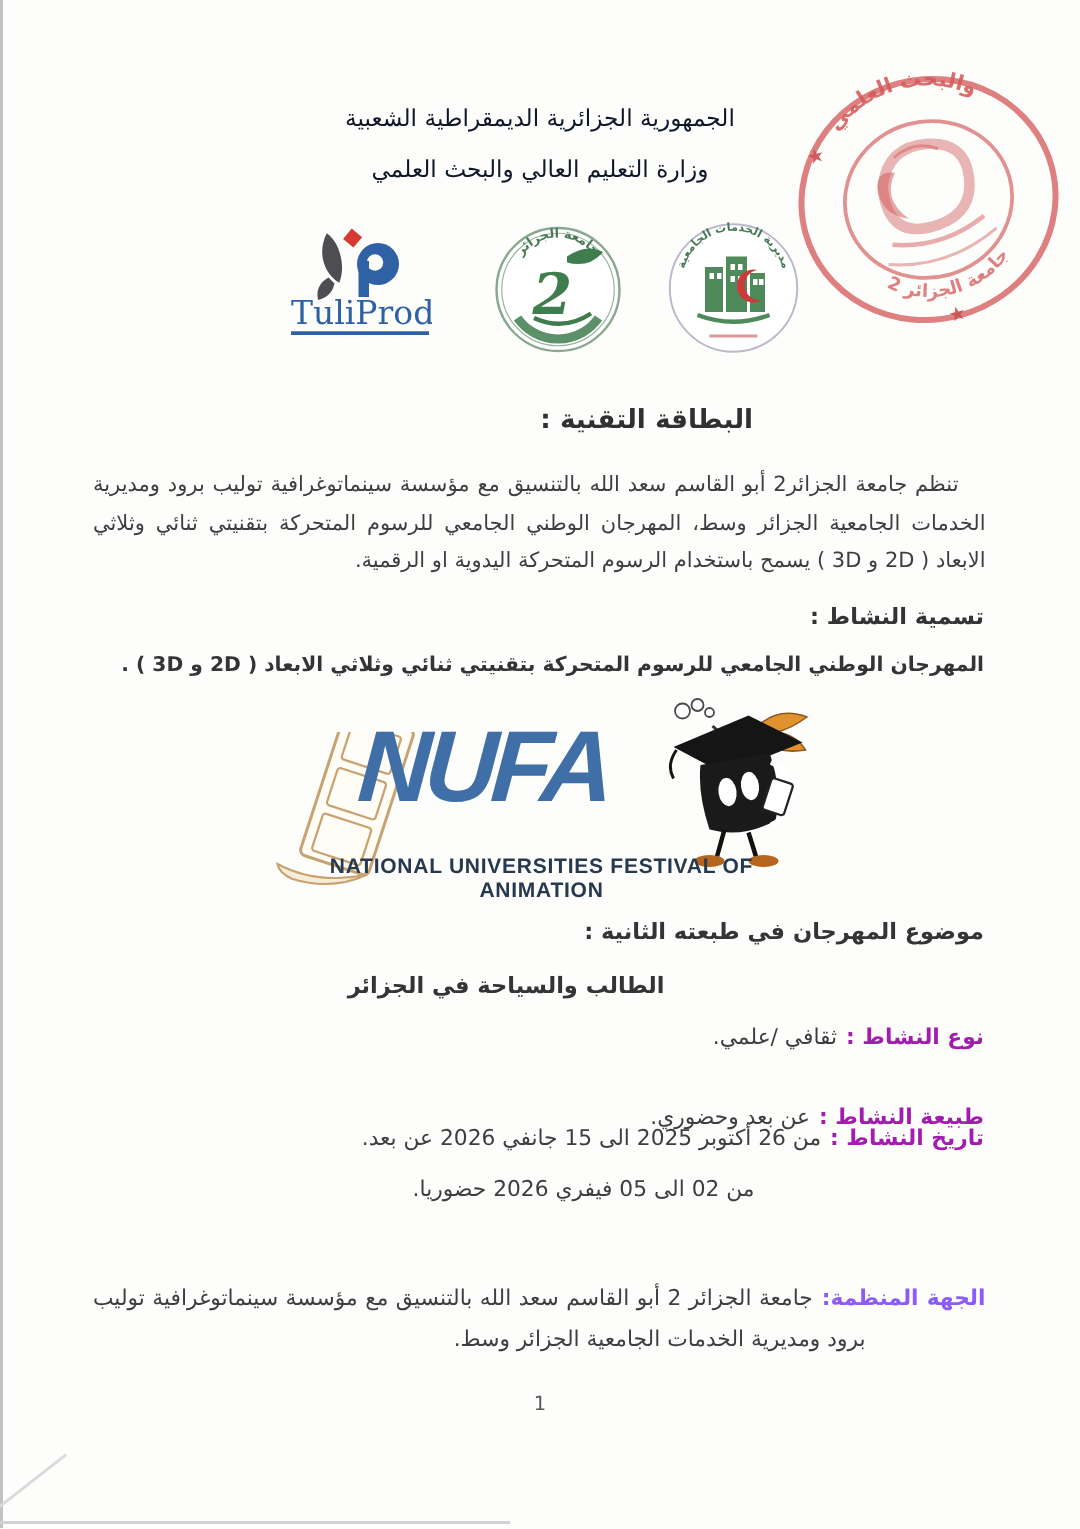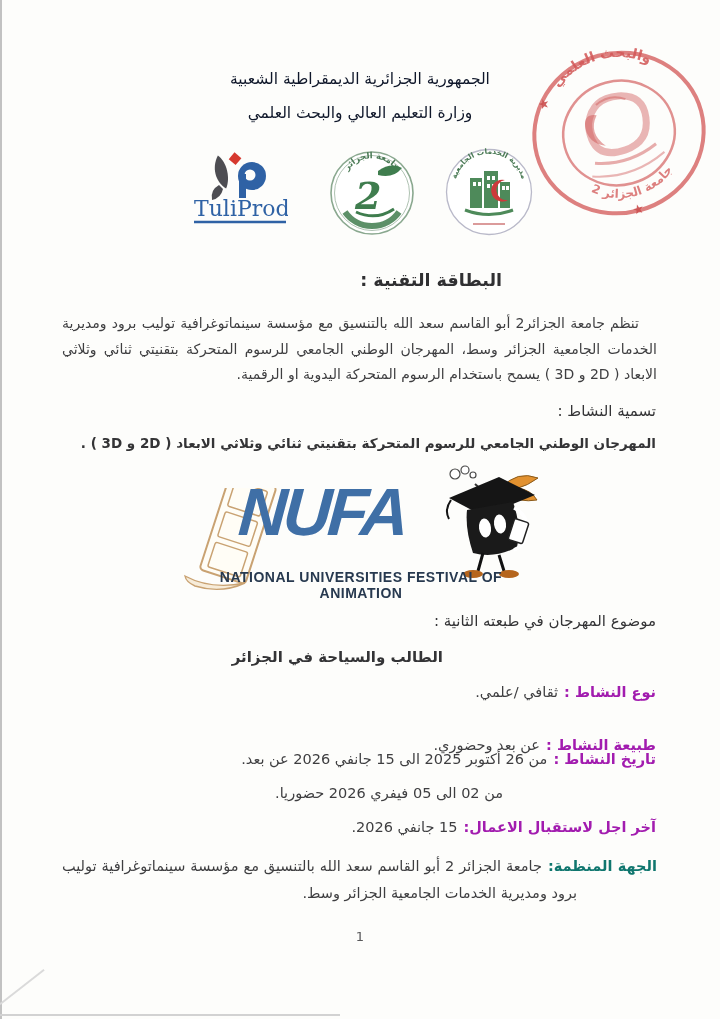--- a/index.html
+++ b/index.html
@@ -13,38 +13,38 @@
   .abs { position:absolute; }
   .ar { direction:rtl; unicode-bidi:embed; }
   .hdr { width:100%; text-align:center; font-size:15.5px; color:#0f172a; }
   .hdr1 { top:70px; }
   .hdr2 { top:104px; }
   .doc-title { top:270px; right:218px; font-size:17.5px; font-weight:bold; color:#303032; }
   .intro {
     top:311px; right:63px; width:595px;
     font-size:14px; line-height:25.5px; text-align:justify; text-indent:18px;
   }
-  .sec-label { font-size:15px; font-weight:normal; color:#343436; }
+  .sec-label { font-size:15px; font-weight:bold; color:#343436; }
   .sec-name-label { top:402px; right:64px; }
   .sec-name-value { top:435px; right:64px; font-size:13.5px; font-weight:bold; color:#343436; }
   .theme-label { top:612px; right:64px; }
   .theme-value { top:648px; right:277px; font-size:15px; font-weight:bold; color:#343436; }
   .kv { font-size:14.5px; }
   .kv .lbl { font-weight:bold; color:#a21caf; margin-left:6px; }
   .type-line { top:684px; right:64px; }
   .nature-line { top:717px; right:64px;margin-top:20px; }
   .date-line { top:751px; right:64px; }
   .date-line2 { top:785px; right:217px; font-size:14.5px; }
   .deadline-line { top:819px; right:64px; }
   .organizer {
     top:853px; right:63px; width:595px;
     font-size:14.5px; line-height:27px;
     padding-right:80px; text-indent:-80px; text-align:justify;
   }
-  .organizer .lbl { font-weight:bold; color:#0f766e; margin-left:6px; }
+  .organizer .lbl { font-weight:bold; color:#8b5cf6; margin-left:6px; }
   .pagenum { top:929px; width:100%; text-align:center; font-size:13px; color:#58585a; }
 
   
   .stamp { left:520px; top:40px; width:198px; height:186px; mix-blend-mode:multiply; opacity:.92; }
 
   
   .logo-tuli { left:192px; top:150px; }
   .logo-uni  { left:328px; top:146px; }
   .logo-svc  { left:443px; top:146px; }
 
@@ -207,23 +207,20 @@
   <div class="abs ar kv nature-line">
     <span class="lbl">طبيعة النشاط :</span><span>عن بعد وحضوري.</span>
   </div>
 
   <div class="abs ar kv date-line">
     <span class="lbl">تاريخ النشاط :</span><span>من 26 أكتوبر 2025 الى 15 جانفي 2026 عن بعد.</span>
   </div>
 
   <div class="abs ar date-line2">من 02 الى 05 فيفري 2026 حضوريا.</div>
 
-  <div class="abs ar kv deadline-line">
-    <span class="lbl">آخر اجل لاستقبال الاعمال:</span><span>15 جانفي 2026.</span>
-  </div>
 
   <div class="abs ar organizer">
     <span class="lbl">الجهة المنظمة:</span><span>جامعة الجزائر 2 أبو القاسم سعد الله بالتنسيق مع مؤسسة سينماتوغرافية توليب برود ومديرية الخدمات الجامعية الجزائر وسط.</span>
   </div>
 
   <div class="abs pagenum">1</div>
 
   <div class="abs edge-left"></div>
   <div class="abs edge-bottom"></div>
   <div class="abs edge-fold"></div>

